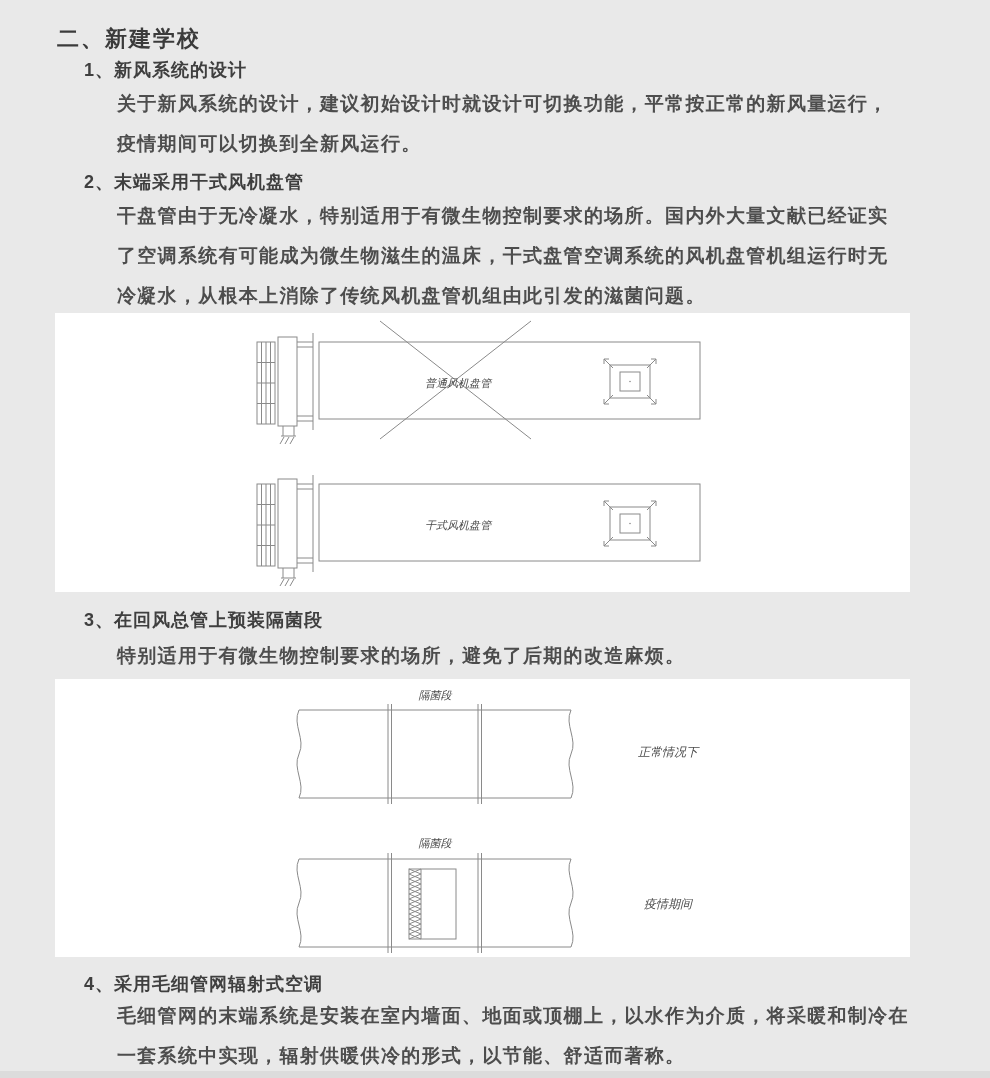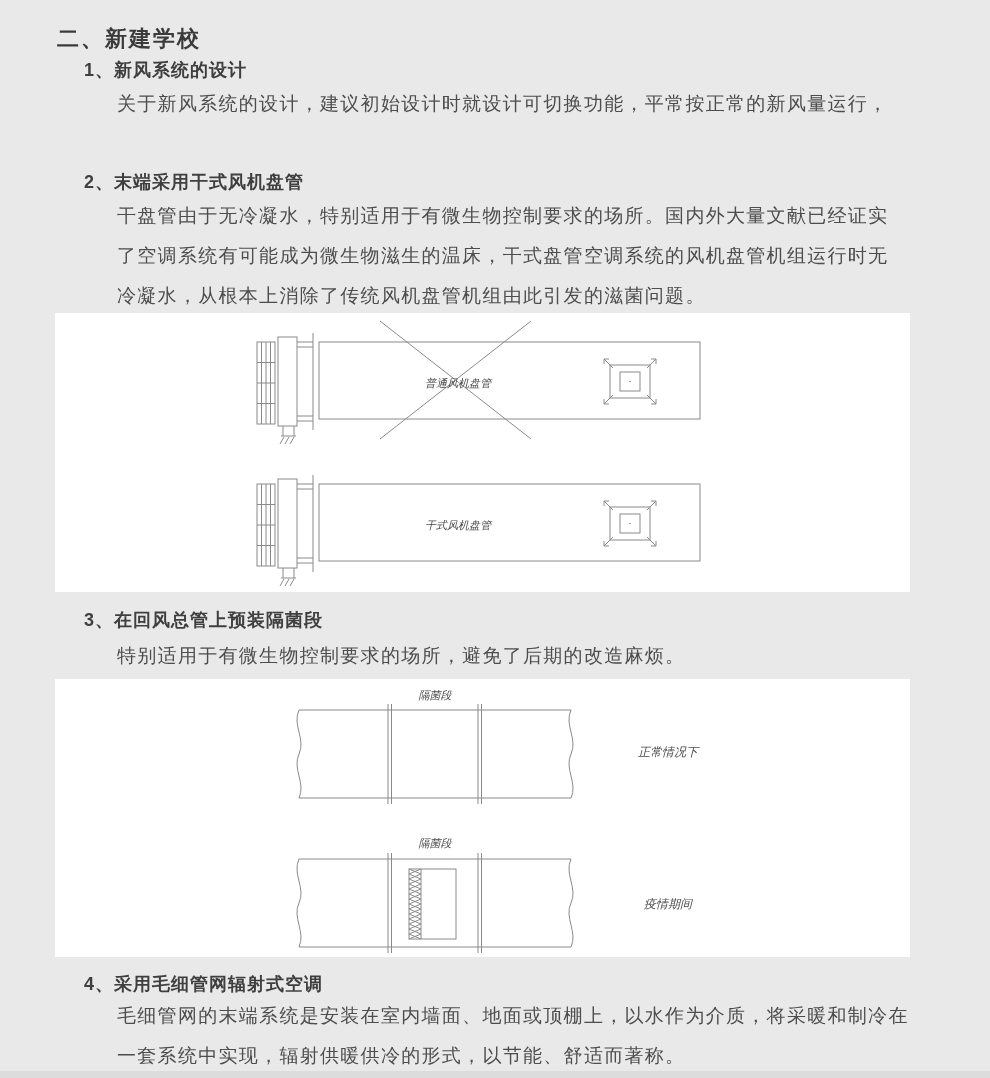--- a/index.html
+++ b/index.html
@@ -9,21 +9,21 @@
     font-family:"Liberation Sans","DejaVu Sans",sans-serif;
   }
   .doc-title{
     position:absolute;left:57px;top:24px;
     font-size:22px;font-weight:bold;color:#3b3b3b;letter-spacing:2px;white-space:nowrap;
   }
   .sec-heading{
     position:absolute;left:84px;
     font-size:18px;font-weight:bold;color:#3f3f3f;letter-spacing:1px;white-space:nowrap;
   }
-  .para{position:absolute;left:117px;}
+  .para{position:absolute;left:117px;font-weight:bold;}
   .para .bodyline{
     font-size:19px;color:#4d4d4d;letter-spacing:1.3px;line-height:40px;white-space:nowrap;
   }
   .figure-panel{
     position:absolute;left:55px;width:855px;background:#ffffff;font-style:italic;
   }
   #fig1{top:313px;height:279px;}
   #fig2{top:679px;height:278px;text-align:center;}
   .figure-panel svg{display:block;width:855px;height:100%;}
   .diag-label{
@@ -35,20 +35,21 @@
   }
 </style>
 </head>
 <body>
 
 <div class="doc-title">二、新建学校</div>
 
 <div class="sec-heading" style="top:58px">1、新风系统的设计</div>
 <div class="para" style="top:84px">
   <div class="bodyline">关于新风系统的设计，建议初始设计时就设计可切换功能，平常按正常的新风量运行，</div>
+  <div class="bodyline">疫情期间可以切换到全新风运行。</div>
 </div>
 
 <div class="sec-heading" style="top:170px">2、末端采用干式风机盘管</div>
 <div class="para" style="top:196px">
   <div class="bodyline">干盘管由于无冷凝水，特别适用于有微生物控制要求的场所。国内外大量文献已经证实</div>
   <div class="bodyline">了空调系统有可能成为微生物滋生的温床，干式盘管空调系统的风机盘管机组运行时无</div>
   <div class="bodyline">冷凝水，从根本上消除了传统风机盘管机组由此引发的滋菌问题。</div>
 </div>
 
 <div class="figure-panel" id="fig1">

